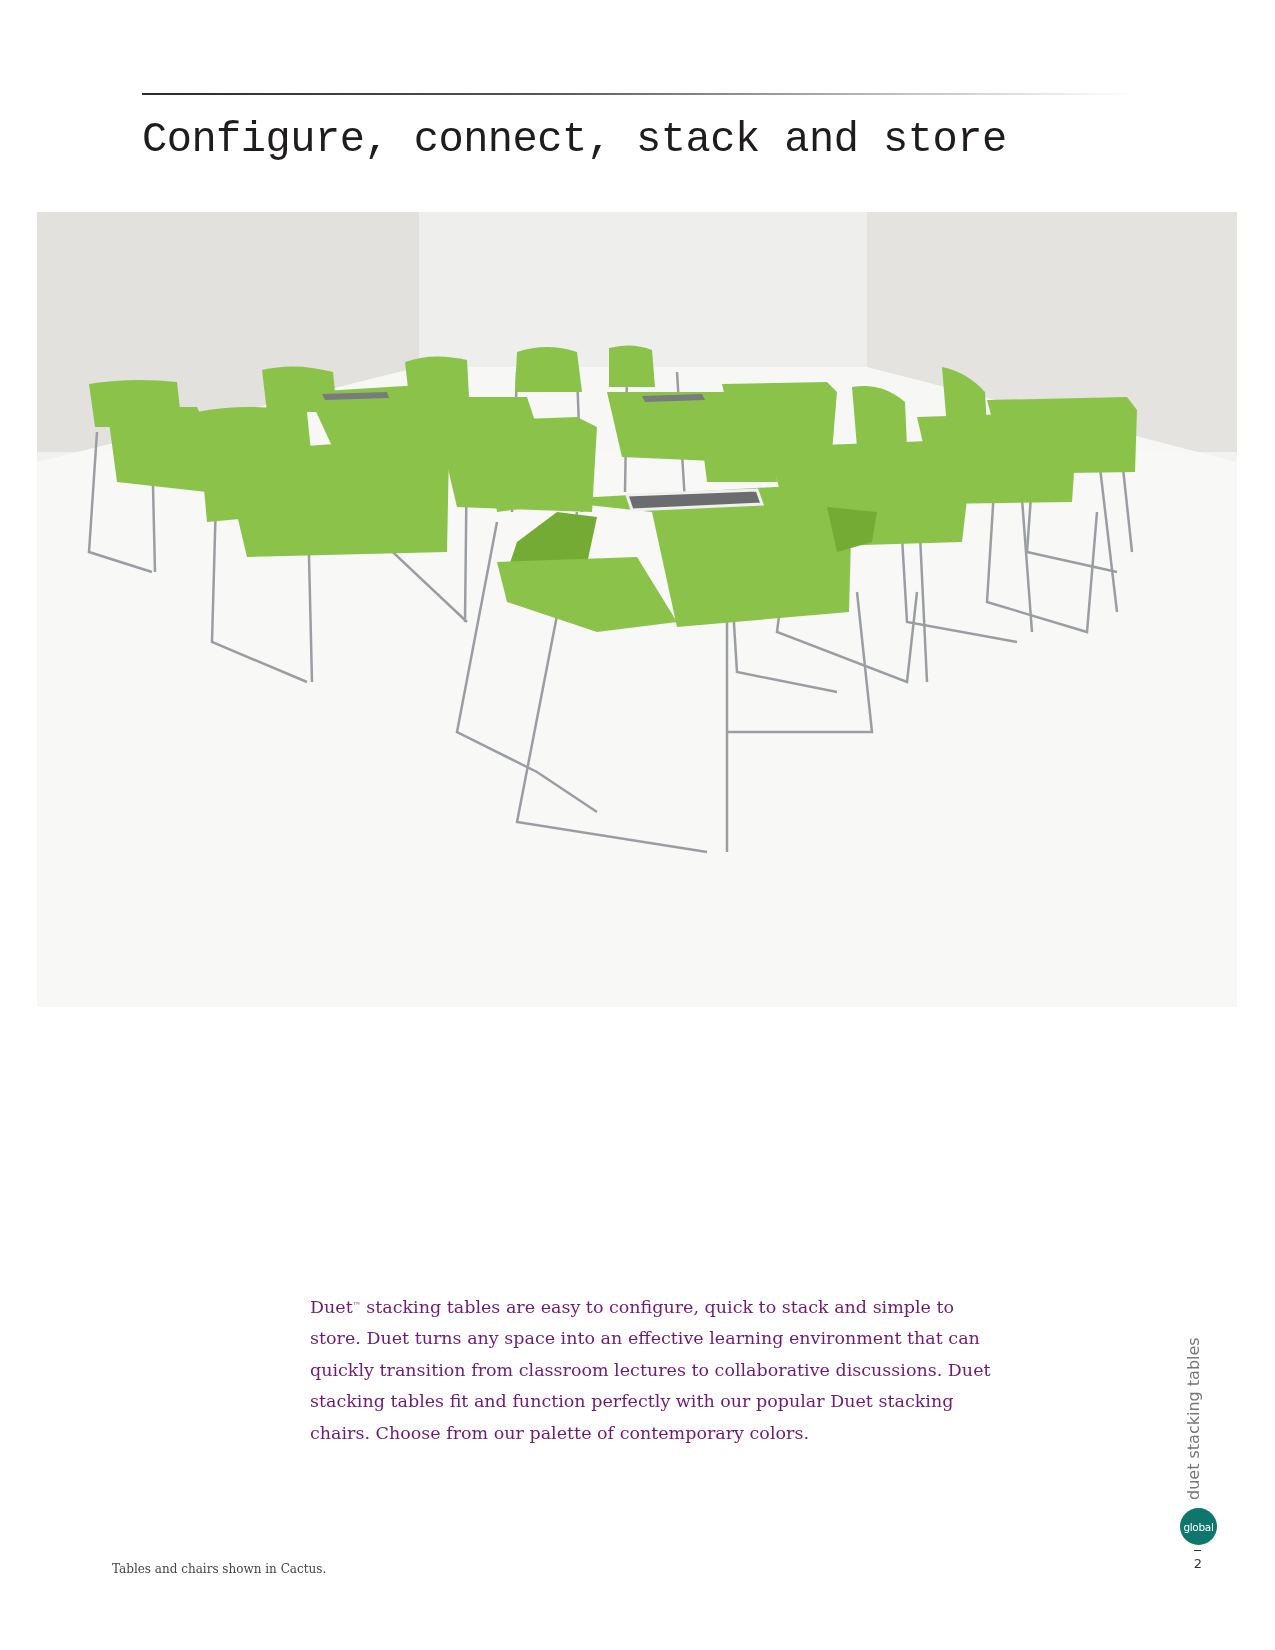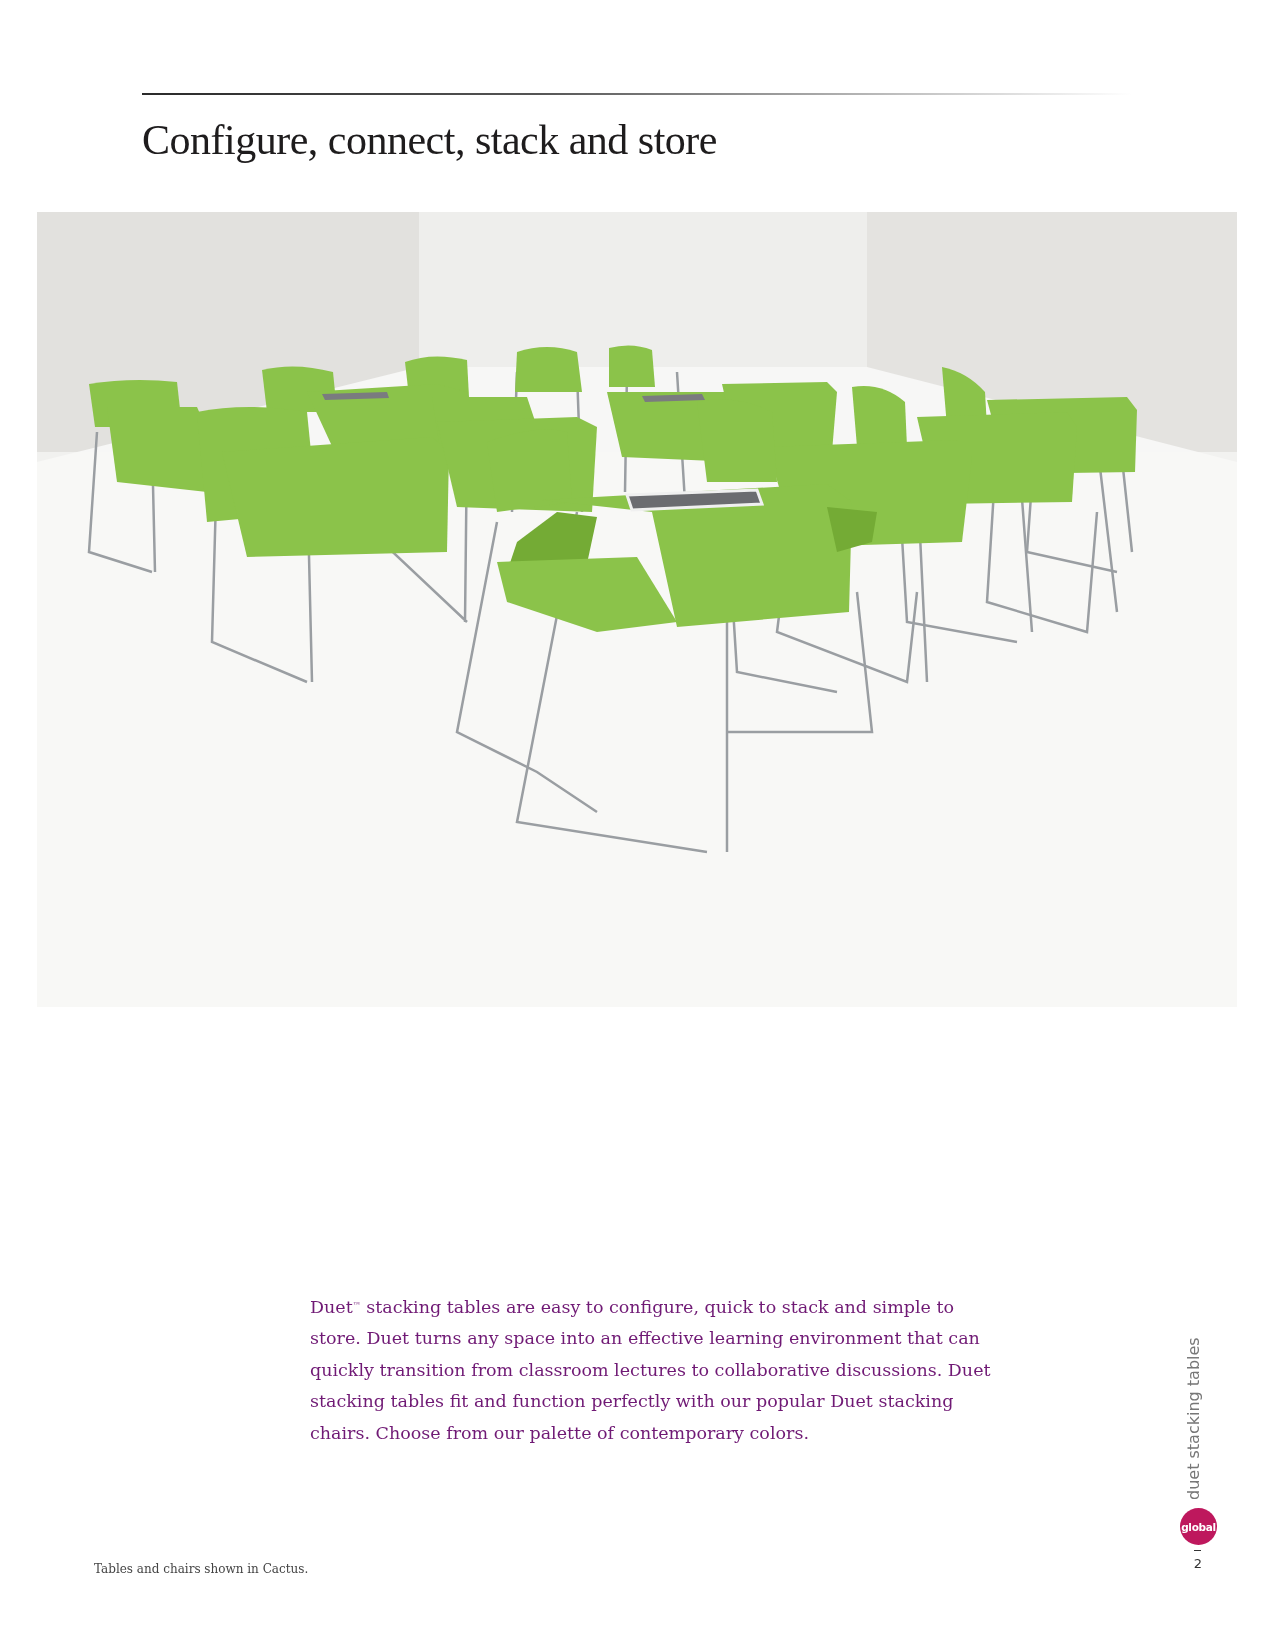--- a/index.html
+++ b/index.html
@@ -6,45 +6,45 @@
   body {
     width: 1275px; height: 1650px; background: #ffffff; position: relative; overflow: hidden;
     font-family: "DejaVu Sans", sans-serif; color: #231f20;
   }
   .rule {
     position: absolute; left: 142px; top: 93px; width: 990px; height: 2px;
     background: linear-gradient(to right, #2a2a2a 0%, #555 40%, #bbb 75%, rgba(255,255,255,0) 100%);
   }
   .title {
     position: absolute; left: 142px; top: 116px; margin: 0;
-    font-family: Liberation Serif, serif; font-weight: normal; font-size: 42px;
+    font-family: Liberation Mono, monospace; font-weight: normal; font-size: 42px;
     letter-spacing: -0.5px; color: #1e1c1d; white-space: nowrap;
   }
   .photo {
     position: absolute; left: 37px; top: 212px; width: 1200px; height: 795px; overflow: hidden;
     background: #fafafa;
   }
   .photo svg { display: block; }
   .body-text {
     position: absolute; left: 310px; top: 1274px; width: 700px;
     font-family: "DejaVu Serif", serif; font-size: 17.5px; line-height: 31.5px; color: #701a75;
   }
   .body-text sup { font-size: 8px; vertical-align: top; position: relative; top: -2px; }
   .caption {
-    position: absolute; left: 94px; top: 1562px;
+    position: absolute; left: 112px; top: 1562px;
     font-family: "DejaVu Serif", serif; font-size: 12px; color: #444;
   }
   .side-label {
     position: absolute; left: 1184px; top: 1500px; transform-origin: 0 0; transform: rotate(-90deg);
     font-family: "DejaVu Sans", sans-serif; font-size: 16px; color: #777; white-space: nowrap;
   }
   .logo {
     position: absolute; left: 1180px; top: 1508px; width: 37px; height: 37px; border-radius: 50%;
-    background: #be185d; color: #fff; font-family: "DejaVu Sans", sans-serif; font-size: 10.5px;
-    display: flex; align-items: center; justify-content: center; letter-spacing: -0.3px; font-weight: bold;
+    background: #0f766e; color: #fff; font-family: "DejaVu Sans", sans-serif; font-size: 10.5px;
+    display: flex; align-items: center; justify-content: center; letter-spacing: -0.3px;
   }
   .page-num {
     position: absolute; left: 1192px; top: 1556px; width: 12px; text-align: center;
     font-family: "DejaVu Sans", sans-serif; font-size: 13px; color: #333;
   }
   .page-num::before {
     content: ""; position: absolute; left: 2px; top: -6px; width: 7px; height: 1px; background: #333;
   }
 </style>
 </head>

